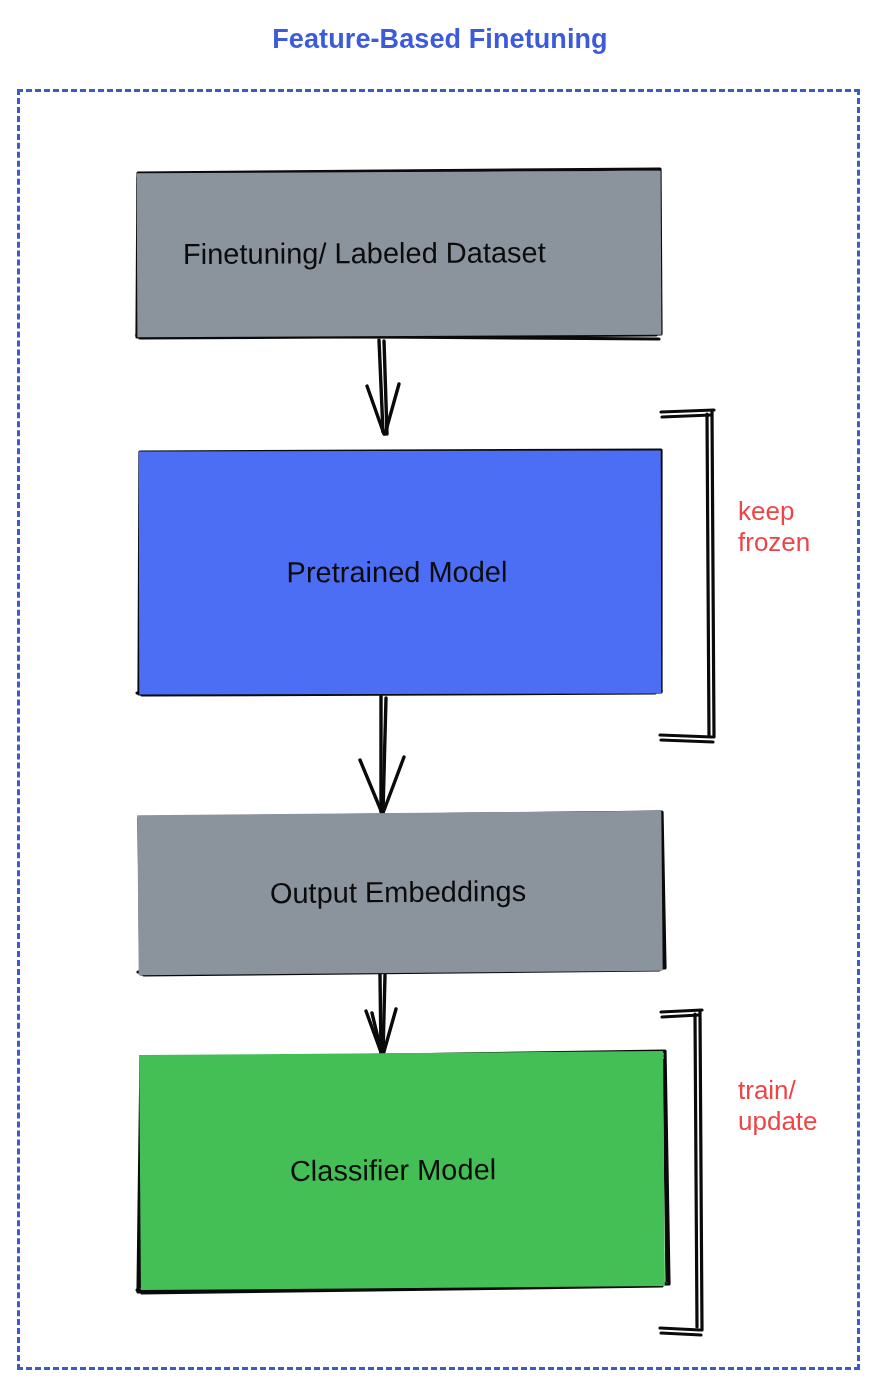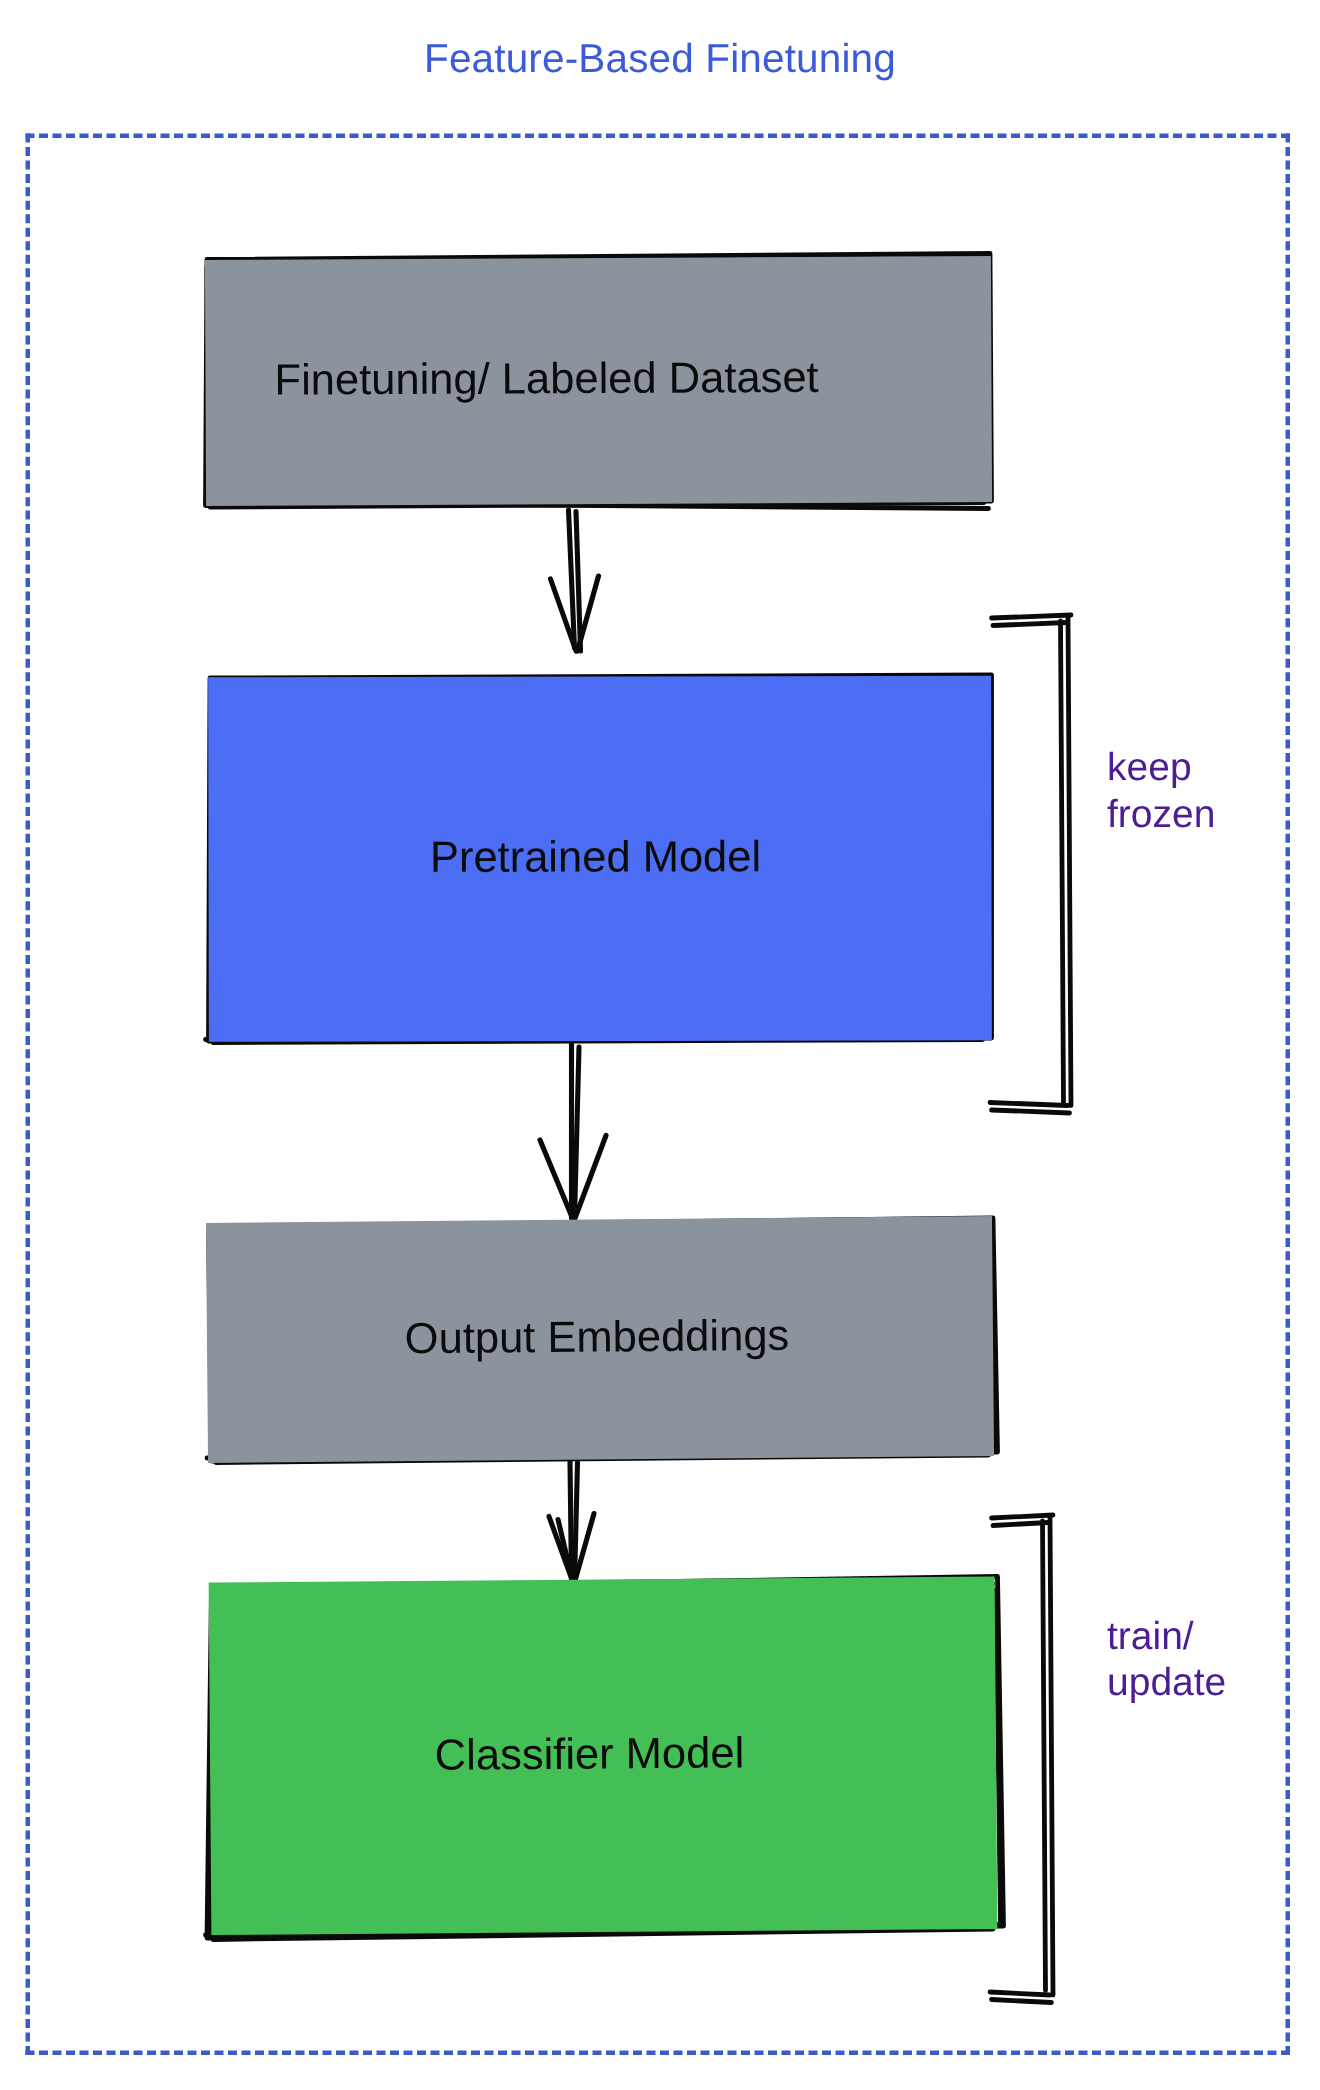--- a/index.html
+++ b/index.html
@@ -23,21 +23,21 @@
   }
 
   
   .diagram-title {
     position: absolute;
     left: 0;
     top: 24px;
     width: 880px;
     text-align: center;
     font-size: 27px;
-    font-weight: 400;
+    font-weight: 700;
     color: #3b5bdb;
     letter-spacing: 0.1px;
     font-family: "Liberation Sans", sans-serif;
   }
 
   
   .dashed-frame {
     position: absolute;
     left: 17px;
     top: 89px;
@@ -115,21 +115,21 @@
   }
   #node-classifier .node-label {
     text-align: center;
     padding-right: 18px;
   }
 
   
   .side-note {
     position: absolute;
     font-size: 26px;
-    color: #4c1d95;
+    color: #ef4444;
     line-height: 1.18;
     font-family: "Liberation Sans", sans-serif;
     white-space: pre-line;
   }
   #note-keep-frozen { left: 738px; top: 496px; }
   #note-train-update { left: 738px; top: 1075px; }
 </style>
 </head>
 <body>
 

